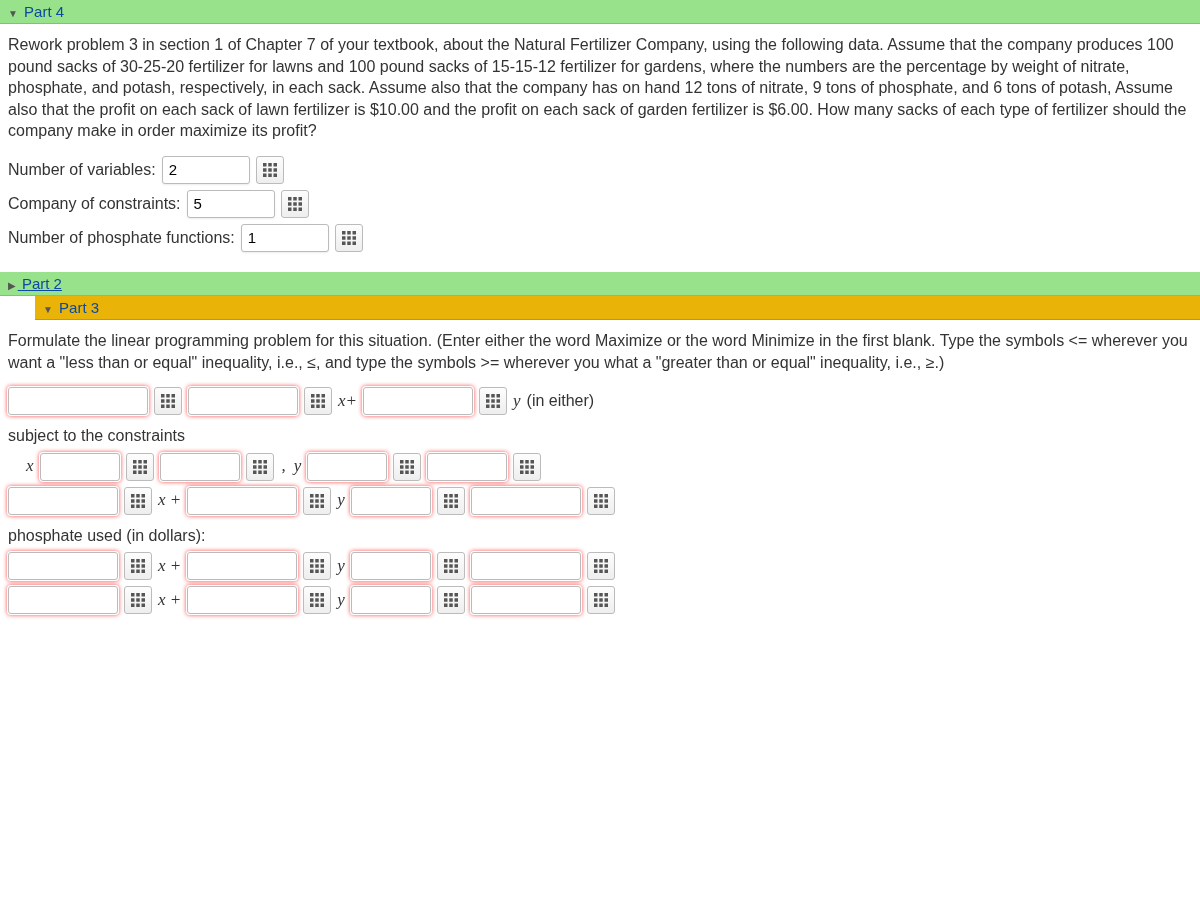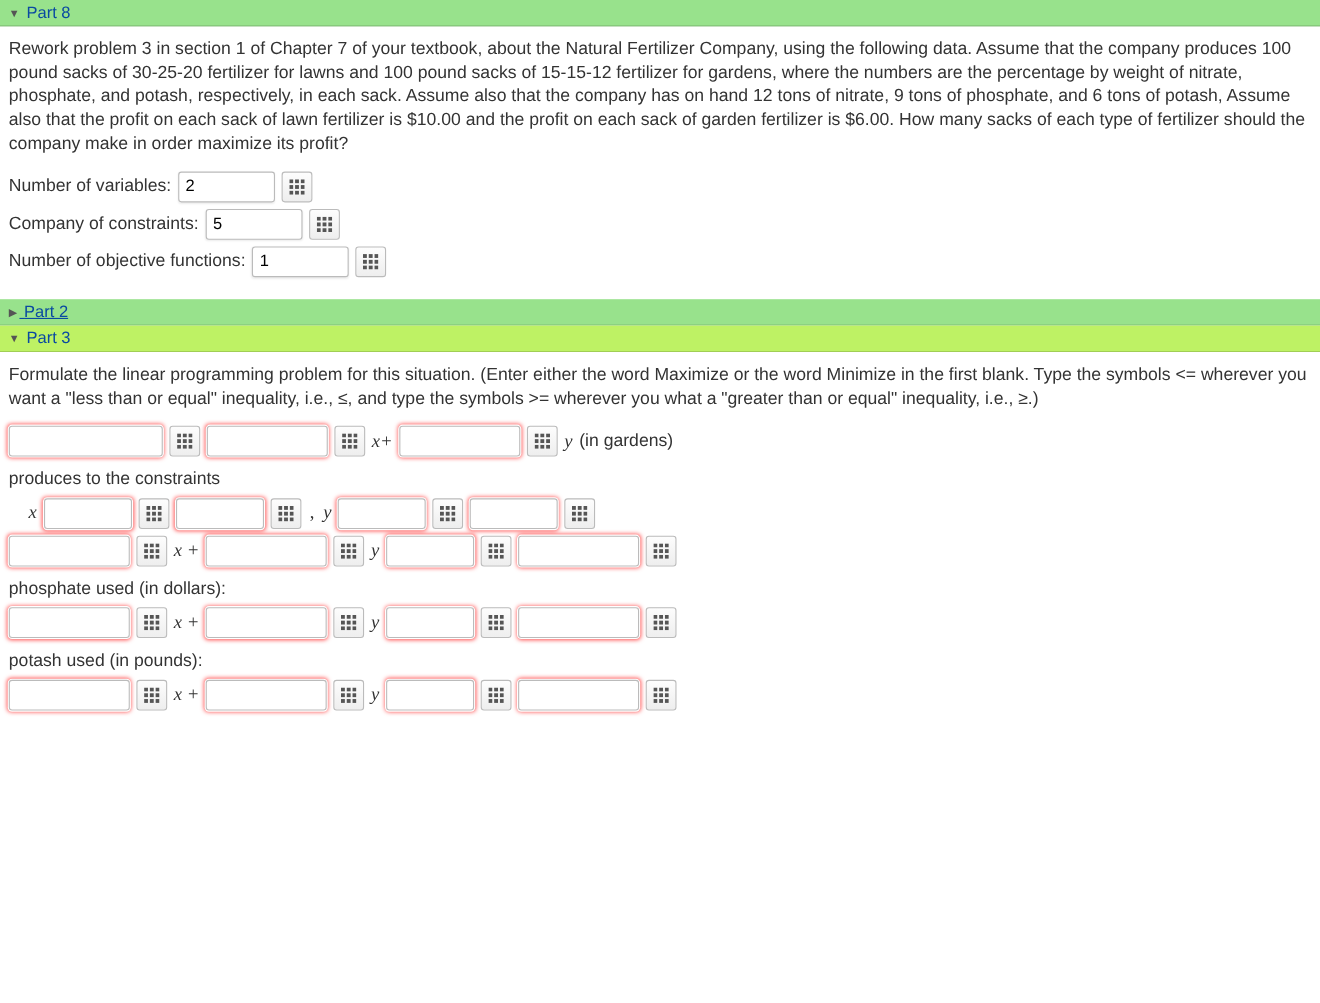--- a/index.html
+++ b/index.html
@@ -11,21 +11,21 @@
     background: #fff;
   }
   .section-header {
     padding: 3px 8px;
     font-size: 15px;
     border-bottom: 1px solid rgba(0,0,0,0.15);
     cursor: pointer;
   }
   .part1-header { background: #98e28c; color: #0a4aa1; }
   .part2-header { background: #98e28c; color: #0a4aa1; text-decoration: underline; }
-  .part3-header { background: #bef264; color: #0a4aa1; }
+  .part3-header { background: #eab308; color: #0a4aa1; margin-left: 35px; }
   .triangle {
     display: inline-block;
     font-size: 10px;
     vertical-align: middle;
     margin-right: 2px;
     color: #555;
   }
   .content {
     padding: 10px 8px 14px 8px;
     color: #333;
@@ -73,21 +73,21 @@
   .mathrm { font-family: 'Times New Roman', Times, serif; font-size: 17px; }
   .sep { margin: 0 2px; }
   .section-label { margin: 10px 0 6px 0; }
   .indent { padding-left: 18px; }
 </style>
 </head>
 <body>
 
 <div class="section-header part1-header">
   <span class="triangle">▼</span>
-  <span>Part 8</span>
+  <span>Part 4</span>
 </div>
 
 <div class="content">
   <p class="para">Rework problem 3 in section 1 of Chapter 7 of your textbook, about the Natural Fertilizer Company, using the following data. Assume that the company produces 100 pound sacks of 30-25-20 fertilizer for lawns and 100 pound sacks of 15-15-12 fertilizer for gardens, where the numbers are the percentage by weight of nitrate, phosphate, and potash, respectively, in each sack. Assume also that the company has on hand 12 tons of nitrate, 9 tons of phosphate, and 6 tons of potash, Assume also that the profit on each sack of lawn fertilizer is $10.00 and the profit on each sack of garden fertilizer is $6.00. How many sacks of each type of fertilizer should the company make in order maximize its profit?</p>
 
   <div class="row">
     <span class="row-label">Number of variables:</span>
     <input class="answer" value="2" style="">
     <button class="keypad-btn">
       <svg viewBox="0 0 12 12">
@@ -120,21 +120,21 @@
             <rect x="9" y="4.5" width="3" height="3"></rect>
             <rect x="0" y="9" width="3" height="3"></rect>
             <rect x="4.5" y="9" width="3" height="3"></rect>
             <rect x="9" y="9" width="3" height="3"></rect>
           </g>
         </svg>
     </button>
   </div>
 
   <div class="row">
-    <span class="row-label">Number of objective functions:</span>
+    <span class="row-label">Number of phosphate functions:</span>
     <input class="answer" value="1" style="">
     <button class="keypad-btn">
       <svg viewBox="0 0 12 12">
           <g fill="#555">
             <rect x="0" y="0" width="3" height="3"></rect>
             <rect x="4.5" y="0" width="3" height="3"></rect>
             <rect x="9" y="0" width="3" height="3"></rect>
             <rect x="0" y="4.5" width="3" height="3"></rect>
             <rect x="4.5" y="4.5" width="3" height="3"></rect>
             <rect x="9" y="4.5" width="3" height="3"></rect>
@@ -204,24 +204,24 @@
             <rect x="0" y="4.5" width="3" height="3"></rect>
             <rect x="4.5" y="4.5" width="3" height="3"></rect>
             <rect x="9" y="4.5" width="3" height="3"></rect>
             <rect x="0" y="9" width="3" height="3"></rect>
             <rect x="4.5" y="9" width="3" height="3"></rect>
             <rect x="9" y="9" width="3" height="3"></rect>
           </g>
         </svg>
     </button>
     <span class="mathit">y</span>
-    <span>(in gardens)</span>
-  </div>
-
-  <div class="section-label">produces to the constraints</div>
+    <span>(in either)</span>
+  </div>
+
+  <div class="section-label">subject to the constraints</div>
 
   <div class="row indent">
     <span class="mathit">x</span>
     <input class="answer sm empty-required" style="">
     <button class="keypad-btn">
         <svg viewBox="0 0 12 12">
           <g fill="#555">
             <rect x="0" y="0" width="3" height="3"></rect>
             <rect x="4.5" y="0" width="3" height="3"></rect>
             <rect x="9" y="0" width="3" height="3"></rect>
@@ -418,21 +418,20 @@
             <rect x="4.5" y="4.5" width="3" height="3"></rect>
             <rect x="9" y="4.5" width="3" height="3"></rect>
             <rect x="0" y="9" width="3" height="3"></rect>
             <rect x="4.5" y="9" width="3" height="3"></rect>
             <rect x="9" y="9" width="3" height="3"></rect>
           </g>
         </svg>
       </button>
   </div>
 
-  <div class="section-label">potash used (in pounds):</div>
   <div class="row">
     <input class="answer med empty-required" style="">
     <button class="keypad-btn">
         <svg viewBox="0 0 12 12">
           <g fill="#555">
             <rect x="0" y="0" width="3" height="3"></rect>
             <rect x="4.5" y="0" width="3" height="3"></rect>
             <rect x="9" y="0" width="3" height="3"></rect>
             <rect x="0" y="4.5" width="3" height="3"></rect>
             <rect x="4.5" y="4.5" width="3" height="3"></rect>

